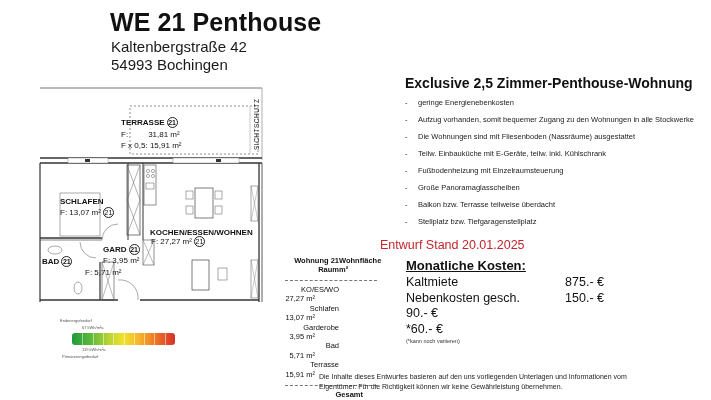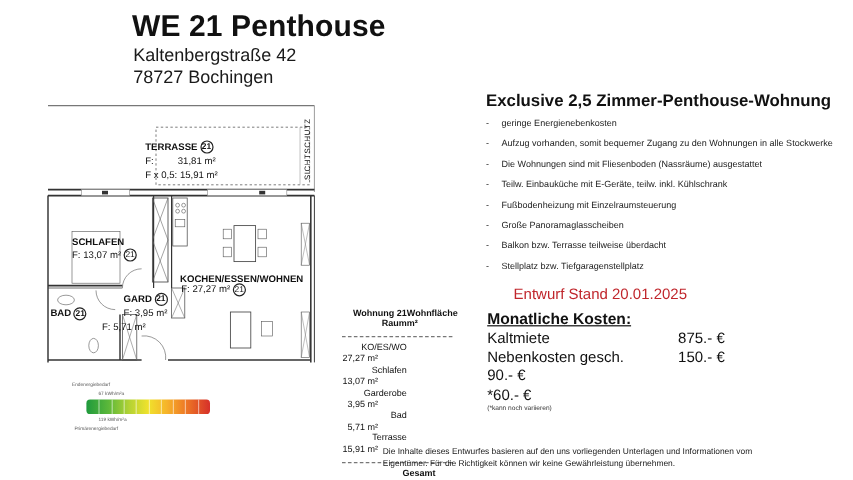--- a/index.html
+++ b/index.html
@@ -35,34 +35,34 @@
     .atab .num { text-align: right; width: 30px; }
     .atab .dash { border-top: 1px dashed #777; margin: 6px 0 4px 0; width: 92px; }
     .atab .tot { font-weight: bold; margin-left: 24px; }
 
     
     .rhead { position: absolute; left: 405px; top: 75px; font-size: 14px; font-weight: bold; }
     .bullets { position: absolute; left: 405px; top: 98px; width: 300px; font-size: 7.5px; color: #222; }
     .bullet { display: flex; margin-bottom: 7px; line-height: 10px; }
     .bullet .d { width: 13px; }
     .bullet .t { flex: 1; }
-    .draft { position: absolute; left: 428px; top: 238px; font-size: 12.5px; color: #c0262c; }
+    .draft { position: absolute; left: 380px; top: 238px; font-size: 12.5px; color: #c0262c; }
     .costs-title { position: absolute; left: 406px; top: 258px; font-size: 13px; font-weight: bold; text-decoration: underline; }
     .costs { position: absolute; left: 406px; top: 275px; width: 198px; font-size: 12.5px; }
     .crow { display: flex; justify-content: space-between; line-height: 15.5px; }
     .cnote { position: absolute; left: 406px; top: 338px; font-size: 5.5px; color: #333; }
 
     .disclaimer { position: absolute; left: 319px; top: 372px; width: 380px; font-size: 7px; color: #222; line-height: 10px; }
   </style>
 </head>
 <body>
 
 <div class="title">WE 21 Penthouse</div>
 <div class="addr addr1">Kaltenbergstraße 42</div>
-<div class="addr addr2">78727 Bochingen</div>
+<div class="addr addr2">54993 Bochingen</div>
 
 <div class="plan">
   <svg width="290" height="230" viewBox="0 0 290 230">
 
     <line x1="40" y1="8" x2="262" y2="8" stroke="#777" stroke-width="1"></line>
     <line x1="262" y1="8" x2="262" y2="80" stroke="#999" stroke-width="0.8"></line>
 
     <rect x="130" y="26" width="128" height="48" fill="none" stroke="#777" stroke-width="0.8" stroke-dasharray="2,2"></rect>
     <line x1="250" y1="26" x2="250" y2="74" stroke="#aaa" stroke-width="0.6"></line>
 

